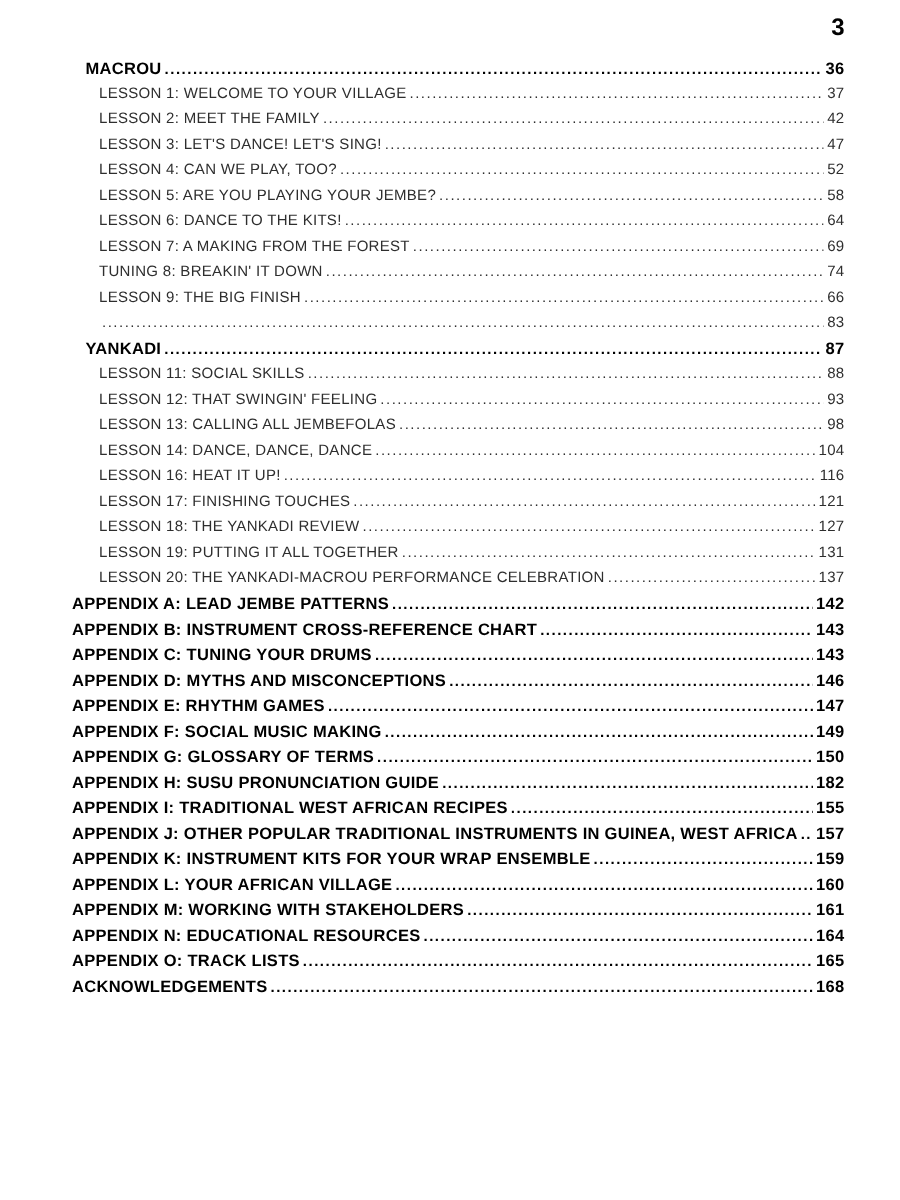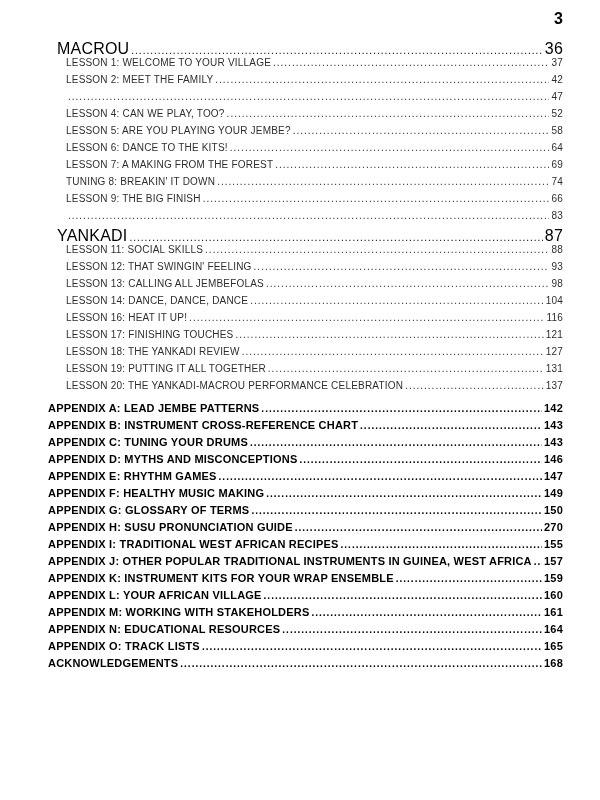--- a/index.html
+++ b/index.html
@@ -34,37 +34,36 @@
   }
   .toc-row {
     display: flex;
     align-items: baseline;
     height: 17px;
     white-space: nowrap;
     letter-spacing: 0.2px;
   }
   .toc-row.section {
     padding-left: 9px;
-    font-size: 16px;
-    font-weight: normal;
+    font-size: 11px;
+    font-weight: bold;
     color: #000;
   }
   .toc-row.lesson {
     padding-left: 18px;
     font-size: 10px;
     font-weight: normal;
     color: #2e2e2e;
     text-align: center;
   }
   .toc-row.appendix {
     padding-left: 0;
     font-size: 11px;
     font-weight: bold;
     color: #000;
-    align-items: flex-end;
   }
   .toc-label {
     white-space: nowrap;
     flex: 0 0 auto;
   }
   .toc-leader {
     flex: 1 1 auto;
     overflow: hidden;
     white-space: nowrap;
     margin: 0 2px;
@@ -95,20 +94,21 @@
     <span class="toc-label">LESSON 1: WELCOME TO YOUR VILLAGE</span>
     <span class="toc-leader"></span>
     <span class="toc-page">37</span>
   </div>
       <div class="toc-row lesson">
     <span class="toc-label">LESSON 2: MEET THE FAMILY</span>
     <span class="toc-leader"></span>
     <span class="toc-page">42</span>
   </div>
       <div class="toc-row lesson">
+    <span class="toc-label">LESSON 3: LET'S DANCE! LET'S SING!</span>
     <span class="toc-leader"></span>
     <span class="toc-page">47</span>
   </div>
       <div class="toc-row lesson">
     <span class="toc-label">LESSON 4: CAN WE PLAY, TOO?</span>
     <span class="toc-leader"></span>
     <span class="toc-page">52</span>
   </div>
       <div class="toc-row lesson">
     <span class="toc-label">LESSON 5: ARE YOU PLAYING YOUR JEMBE?</span>
@@ -208,33 +208,33 @@
     <span class="toc-label">APPENDIX D: MYTHS AND MISCONCEPTIONS</span>
     <span class="toc-leader"></span>
     <span class="toc-page">146</span>
   </div>
       <div class="toc-row appendix">
     <span class="toc-label">APPENDIX E: RHYTHM GAMES</span>
     <span class="toc-leader"></span>
     <span class="toc-page">147</span>
   </div>
       <div class="toc-row appendix">
-    <span class="toc-label">APPENDIX F: HEALTHY MUSIC MAKING</span>
+    <span class="toc-label">APPENDIX F: SOCIAL MUSIC MAKING</span>
     <span class="toc-leader"></span>
     <span class="toc-page">149</span>
   </div>
       <div class="toc-row appendix">
     <span class="toc-label">APPENDIX G: GLOSSARY OF TERMS</span>
     <span class="toc-leader"></span>
     <span class="toc-page">150</span>
   </div>
       <div class="toc-row appendix">
     <span class="toc-label">APPENDIX H: SUSU PRONUNCIATION GUIDE</span>
     <span class="toc-leader"></span>
-    <span class="toc-page">270</span>
+    <span class="toc-page">182</span>
   </div>
       <div class="toc-row appendix">
     <span class="toc-label">APPENDIX I: TRADITIONAL WEST AFRICAN RECIPES</span>
     <span class="toc-leader"></span>
     <span class="toc-page">155</span>
   </div>
       <div class="toc-row appendix">
     <span class="toc-label">APPENDIX J: OTHER POPULAR TRADITIONAL INSTRUMENTS IN GUINEA, WEST AFRICA</span>
     <span class="toc-leader"></span>
     <span class="toc-page">157</span>

